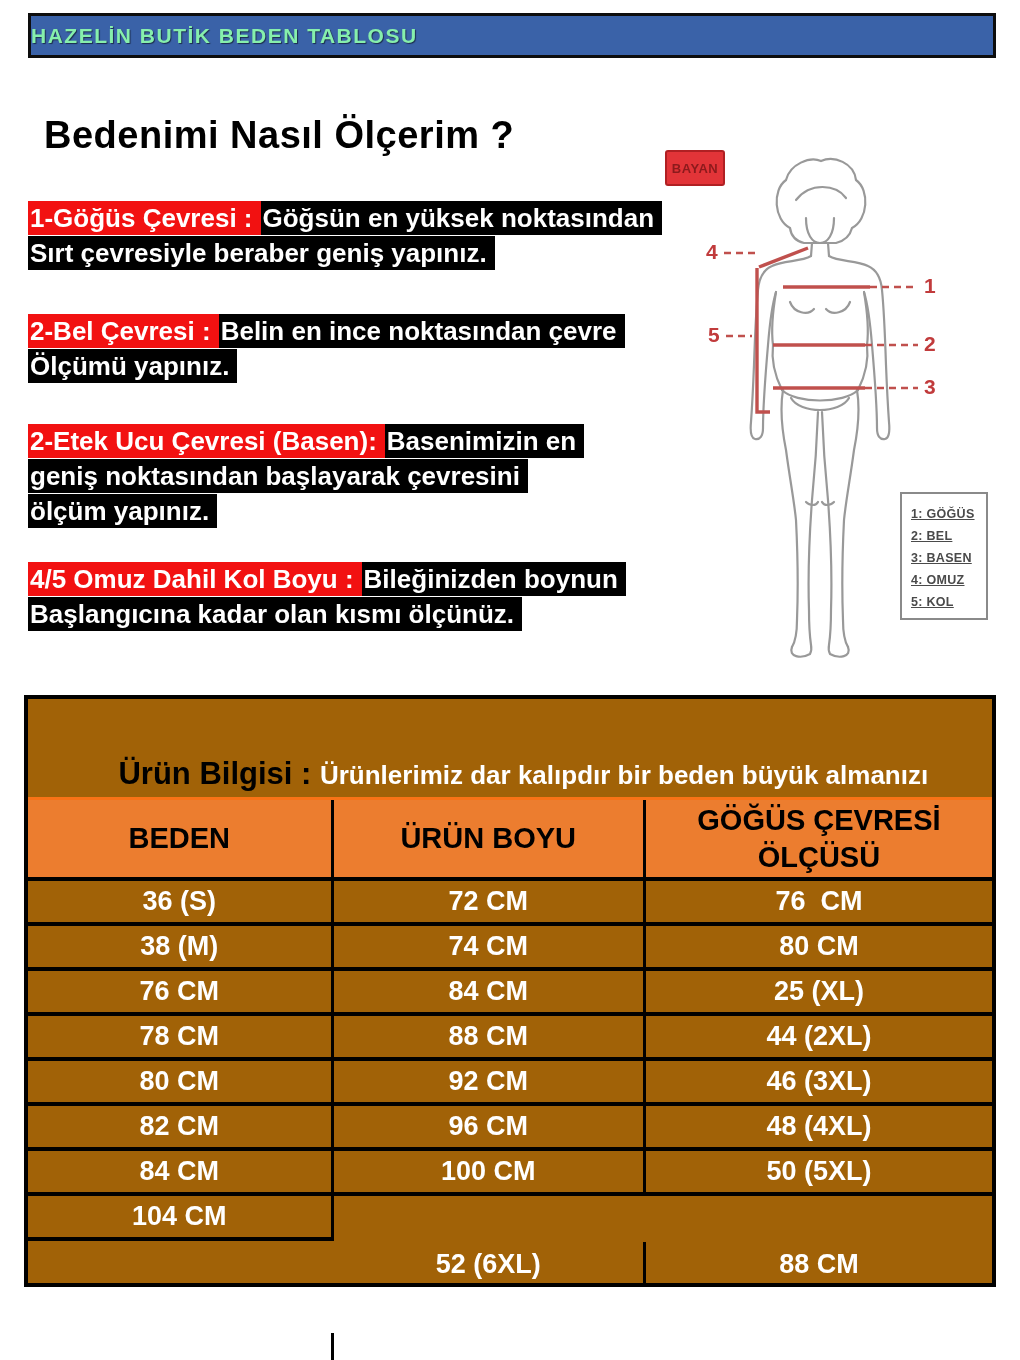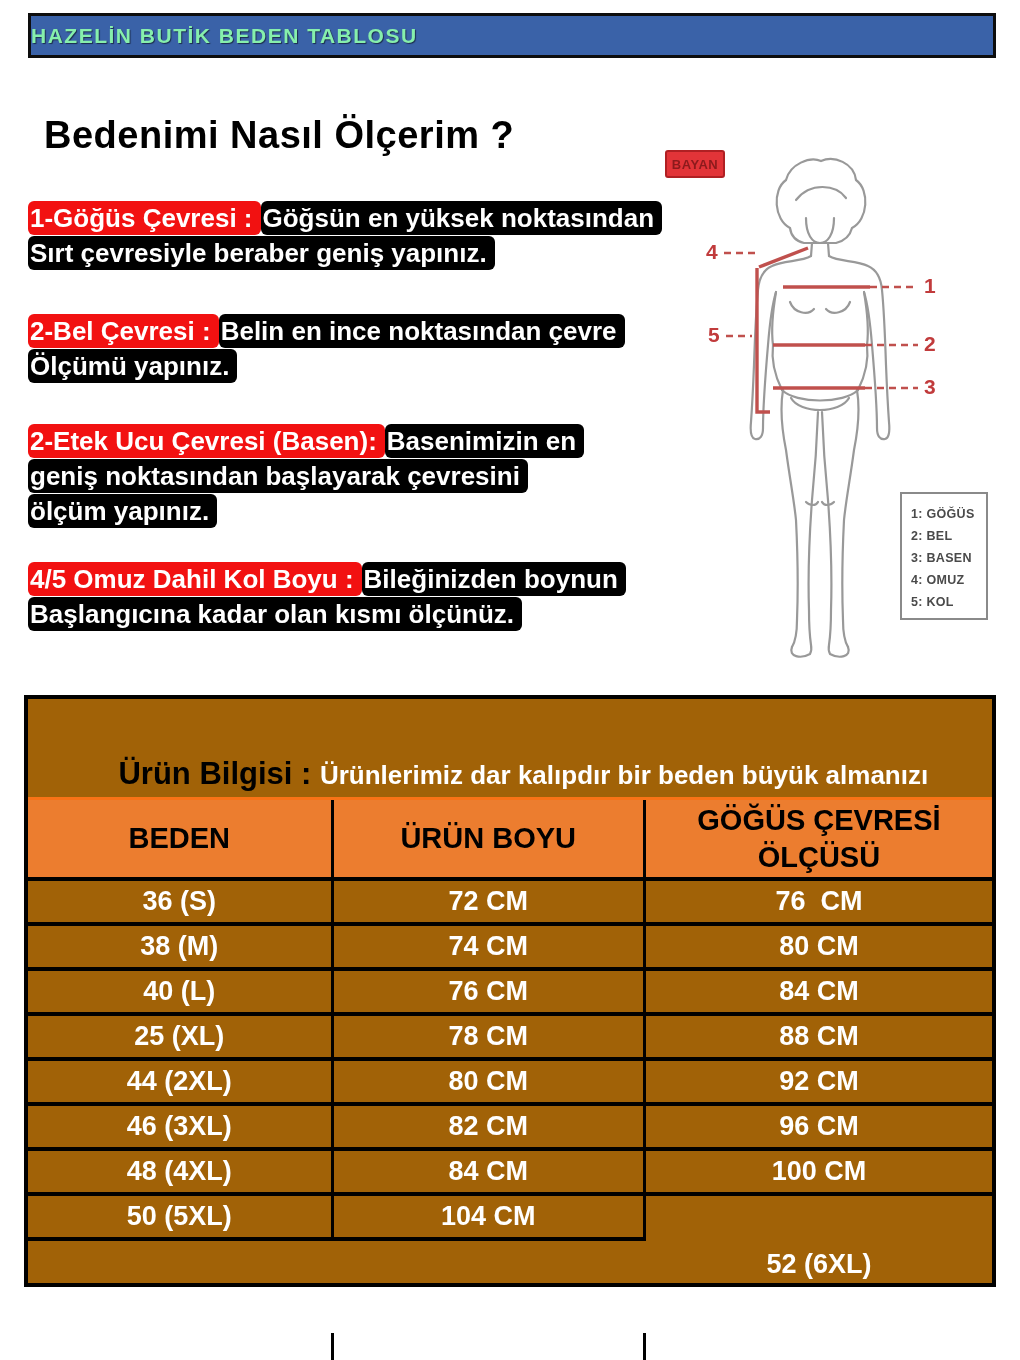--- a/index.html
+++ b/index.html
@@ -23,34 +23,34 @@
     position:absolute; left:44px; top:114px;
     font-size:38px; font-weight:bold; color:#000; letter-spacing:.5px;
   }
 
   
   .instr { position:absolute; left:28px; }
   .iline { white-space:nowrap; line-height:0; margin-bottom:1px; }
   .iline span {
     display:inline-block; vertical-align:top;
     font-size:26px; font-weight:bold; color:#fff;
-    line-height:34px; height:34px; padding:0 8px 0 2px;border-radius:6px;
+    line-height:34px; height:34px; padding:0 8px 0 2px;
   }
   .iline .red { background:#f21111; }
   .iline .blk { background:#000; }
   #instr-1 { top:201px; } #instr-2 { top:314px; }
   #instr-3 { top:424px; } #instr-4 { top:562px; }
 
   
   .figure {
     position:absolute; left:660px; top:140px; width:360px; height:525px;
   }
   .figure svg { position:absolute; left:0; top:0; }
   .badge {
-    position:absolute; left:5px; top:10px; width:60px; height:28px;
+    position:absolute; left:5px; top:10px; width:60px; height:36px;
     background:#e23438; border:2px solid #b02023; border-radius:3px;
     display:flex; align-items:center; justify-content:center;
     color:#8c1a1c; font-weight:bold; font-size:13px; letter-spacing:.5px;
   }
   .mlabel {
     position:absolute; color:#c13b3c; font-weight:bold; font-size:21px;
     line-height:20px;
   }
   #ml-1 { left:264px; top:136px; }
   #ml-2 { left:264px; top:194px; }
@@ -58,20 +58,21 @@
   #ml-4 { left:46px;  top:102px; }
   #ml-5 { left:48px;  top:185px; }
   .legend {
     position:absolute; left:240px; top:352px; width:88px; height:128px;
     background:#fff; border:2px solid #8a8a8a;
     padding:9px 0 0 9px;
   }
   .legend div {
     font-size:12.5px; font-weight:bold; color:#4a4a4a; line-height:22px;
     letter-spacing:.3px;
+    text-decoration:underline;
   }
 
   
   .size-table {
     position:absolute; left:24px; top:695px; width:972px; height:592px;
     background:#a16207; border:4px solid #000;
   }
   .info { text-align:center; color:#fff; padding-top:9px; height:98px; }
   .info .l1 { line-height:44px; white-space:pre; }
   .info .l2 { line-height:38px; font-size:25px; font-weight:bold; white-space:pre; }
@@ -228,21 +229,20 @@
     <div class="cell h-cell">GÖĞÜS ÇEVRESİ ÖLÇÜSÜ</div>
 
     <div class="cell d-cell">36 (S)</div>
     <div class="cell d-cell">72 CM</div>
     <div class="cell d-cell">76  CM</div>
 
     <div class="cell d-cell">38 (M)</div>
     <div class="cell d-cell">74 CM</div>
     <div class="cell d-cell">80 CM</div>
 
-    <div class="cell d-cell">40 (L)</div>
     <div class="cell d-cell">76 CM</div>
     <div class="cell d-cell">84 CM</div>
 
     <div class="cell d-cell">25 (XL)</div>
     <div class="cell d-cell">78 CM</div>
     <div class="cell d-cell">88 CM</div>
 
     <div class="cell d-cell">44 (2XL)</div>
     <div class="cell d-cell">80 CM</div>
     <div class="cell d-cell">92 CM</div>

